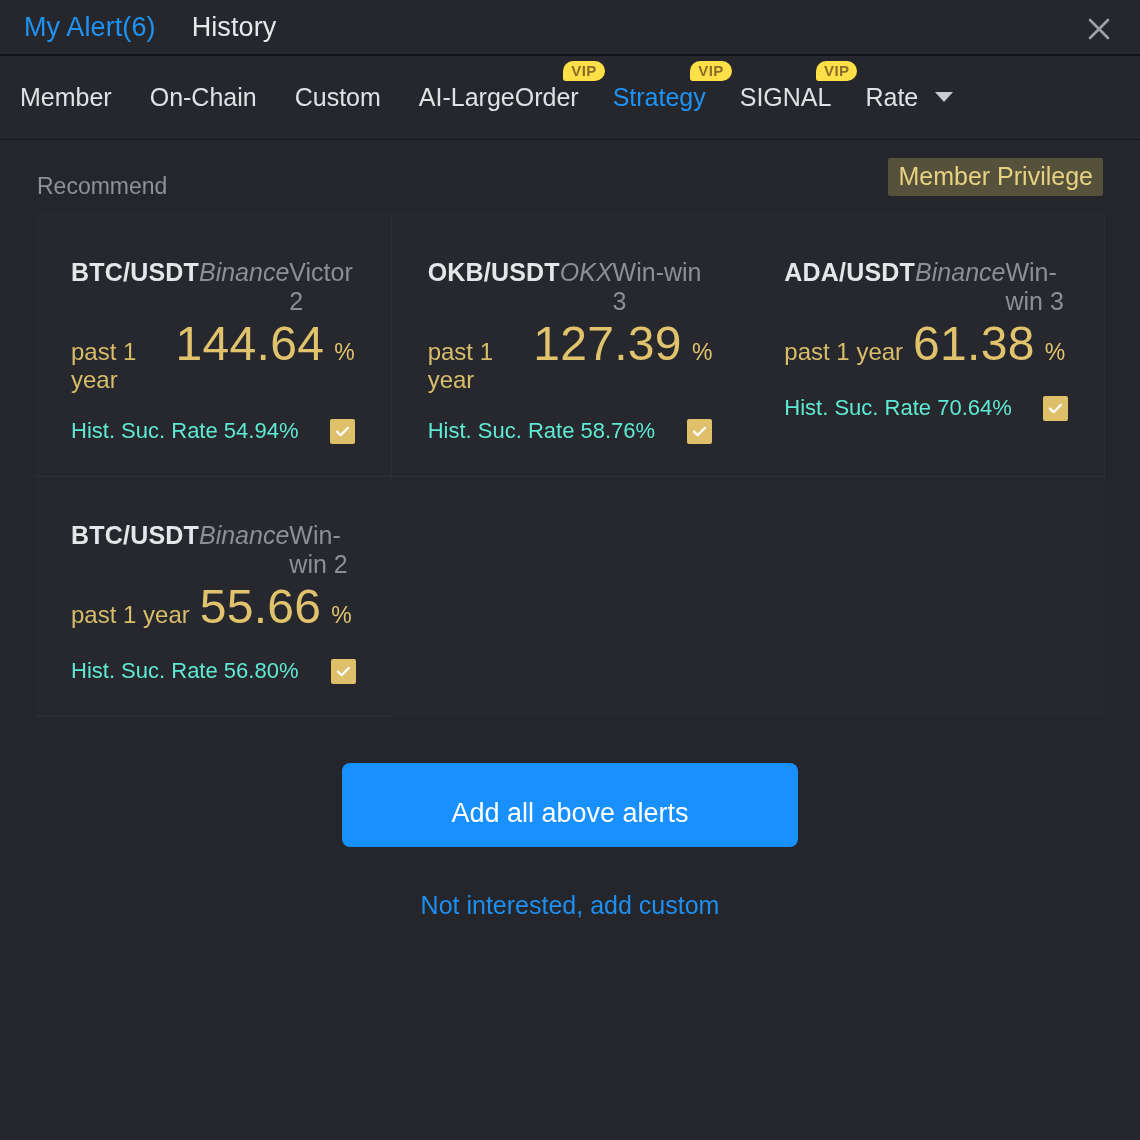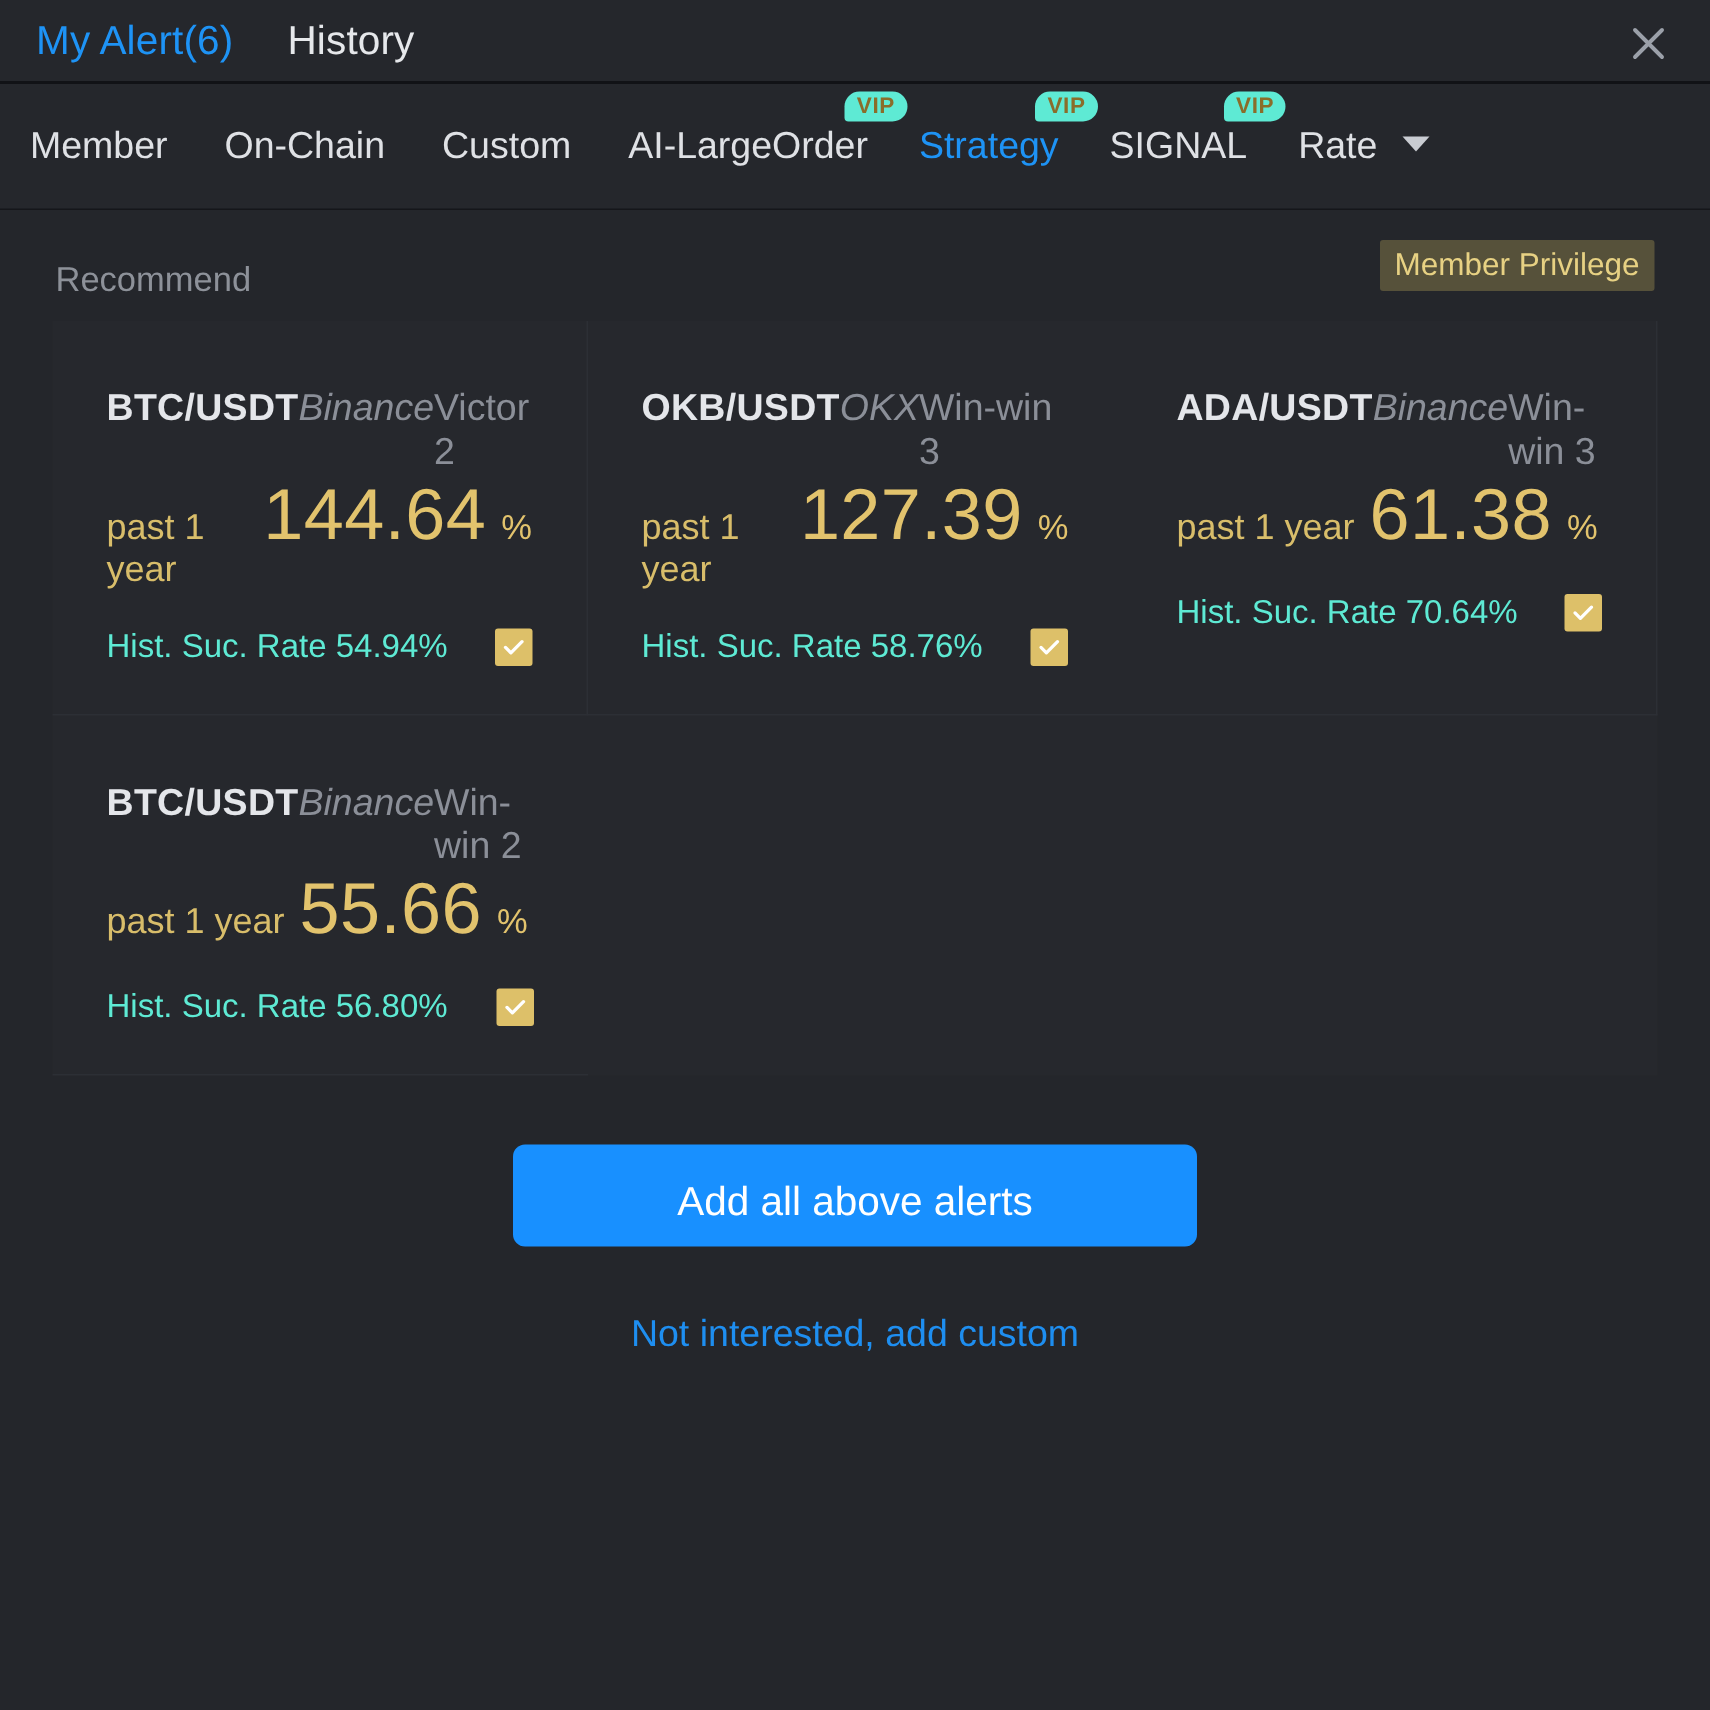--- a/index.html
+++ b/index.html
@@ -80,21 +80,21 @@
     cursor: pointer;
     white-space: nowrap;
   }
   .cat:last-child { margin-right: 0; }
   .cat.active { color: #1e93f5; }
   .cat.has-vip { margin-right: 34px; }
   .vip-badge {
     position: absolute;
     top: -22px;
     right: -26px;
-    background: #5eead4;
+    background: #fde047;
     color: #8a6d2a;
     font-size: 15px;
     font-weight: bold;
     letter-spacing: 0.4px;
     padding: 2px 8px 3px 8px;
     border-radius: 11px 11px 11px 3px;
     line-height: 1;
   }
   .caret {
     display: inline-block;
@@ -122,21 +122,21 @@
     box-sizing: border-box;
   }
   .rec-label {
     font-size: 23px;
     color: #8d9199;
     margin-top: 19px;
   }
   .member-badge {
     background: #56513a;
     color: #e7d183;
-    font-size: 21px;
+    font-size: 25px;
     padding: 6px 10px 7px 10px;
     border-radius: 2px;
     cursor: pointer;
     line-height: 1;
   }
 
   
   .grid {
     display: grid;
     grid-template-columns: 1fr 1fr 1fr;
@@ -218,30 +218,30 @@
   .checkbox svg { display:block; }
 
   
   .actions {
     margin-top: 46px;
     text-align: center;
   }
   .primary-btn {
     display: inline-block;
     width: 456px;
-    height: 68px;
+    height: 84px;
     line-height: 68px;
     background: #1890ff;
     color: #ffffff;
     font-size: 27px;
     border: none;
     border-radius: 8px;
     cursor: pointer;
     font-family: "Liberation Sans", sans-serif;
-    padding: 4px;
+    padding: 16px;
   }
   .secondary-link {
     display: block;
     margin-top: 44px;
     color: #1e8ef0;
     font-size: 25px;
     cursor: pointer;
   }
 </style>
 </head>

